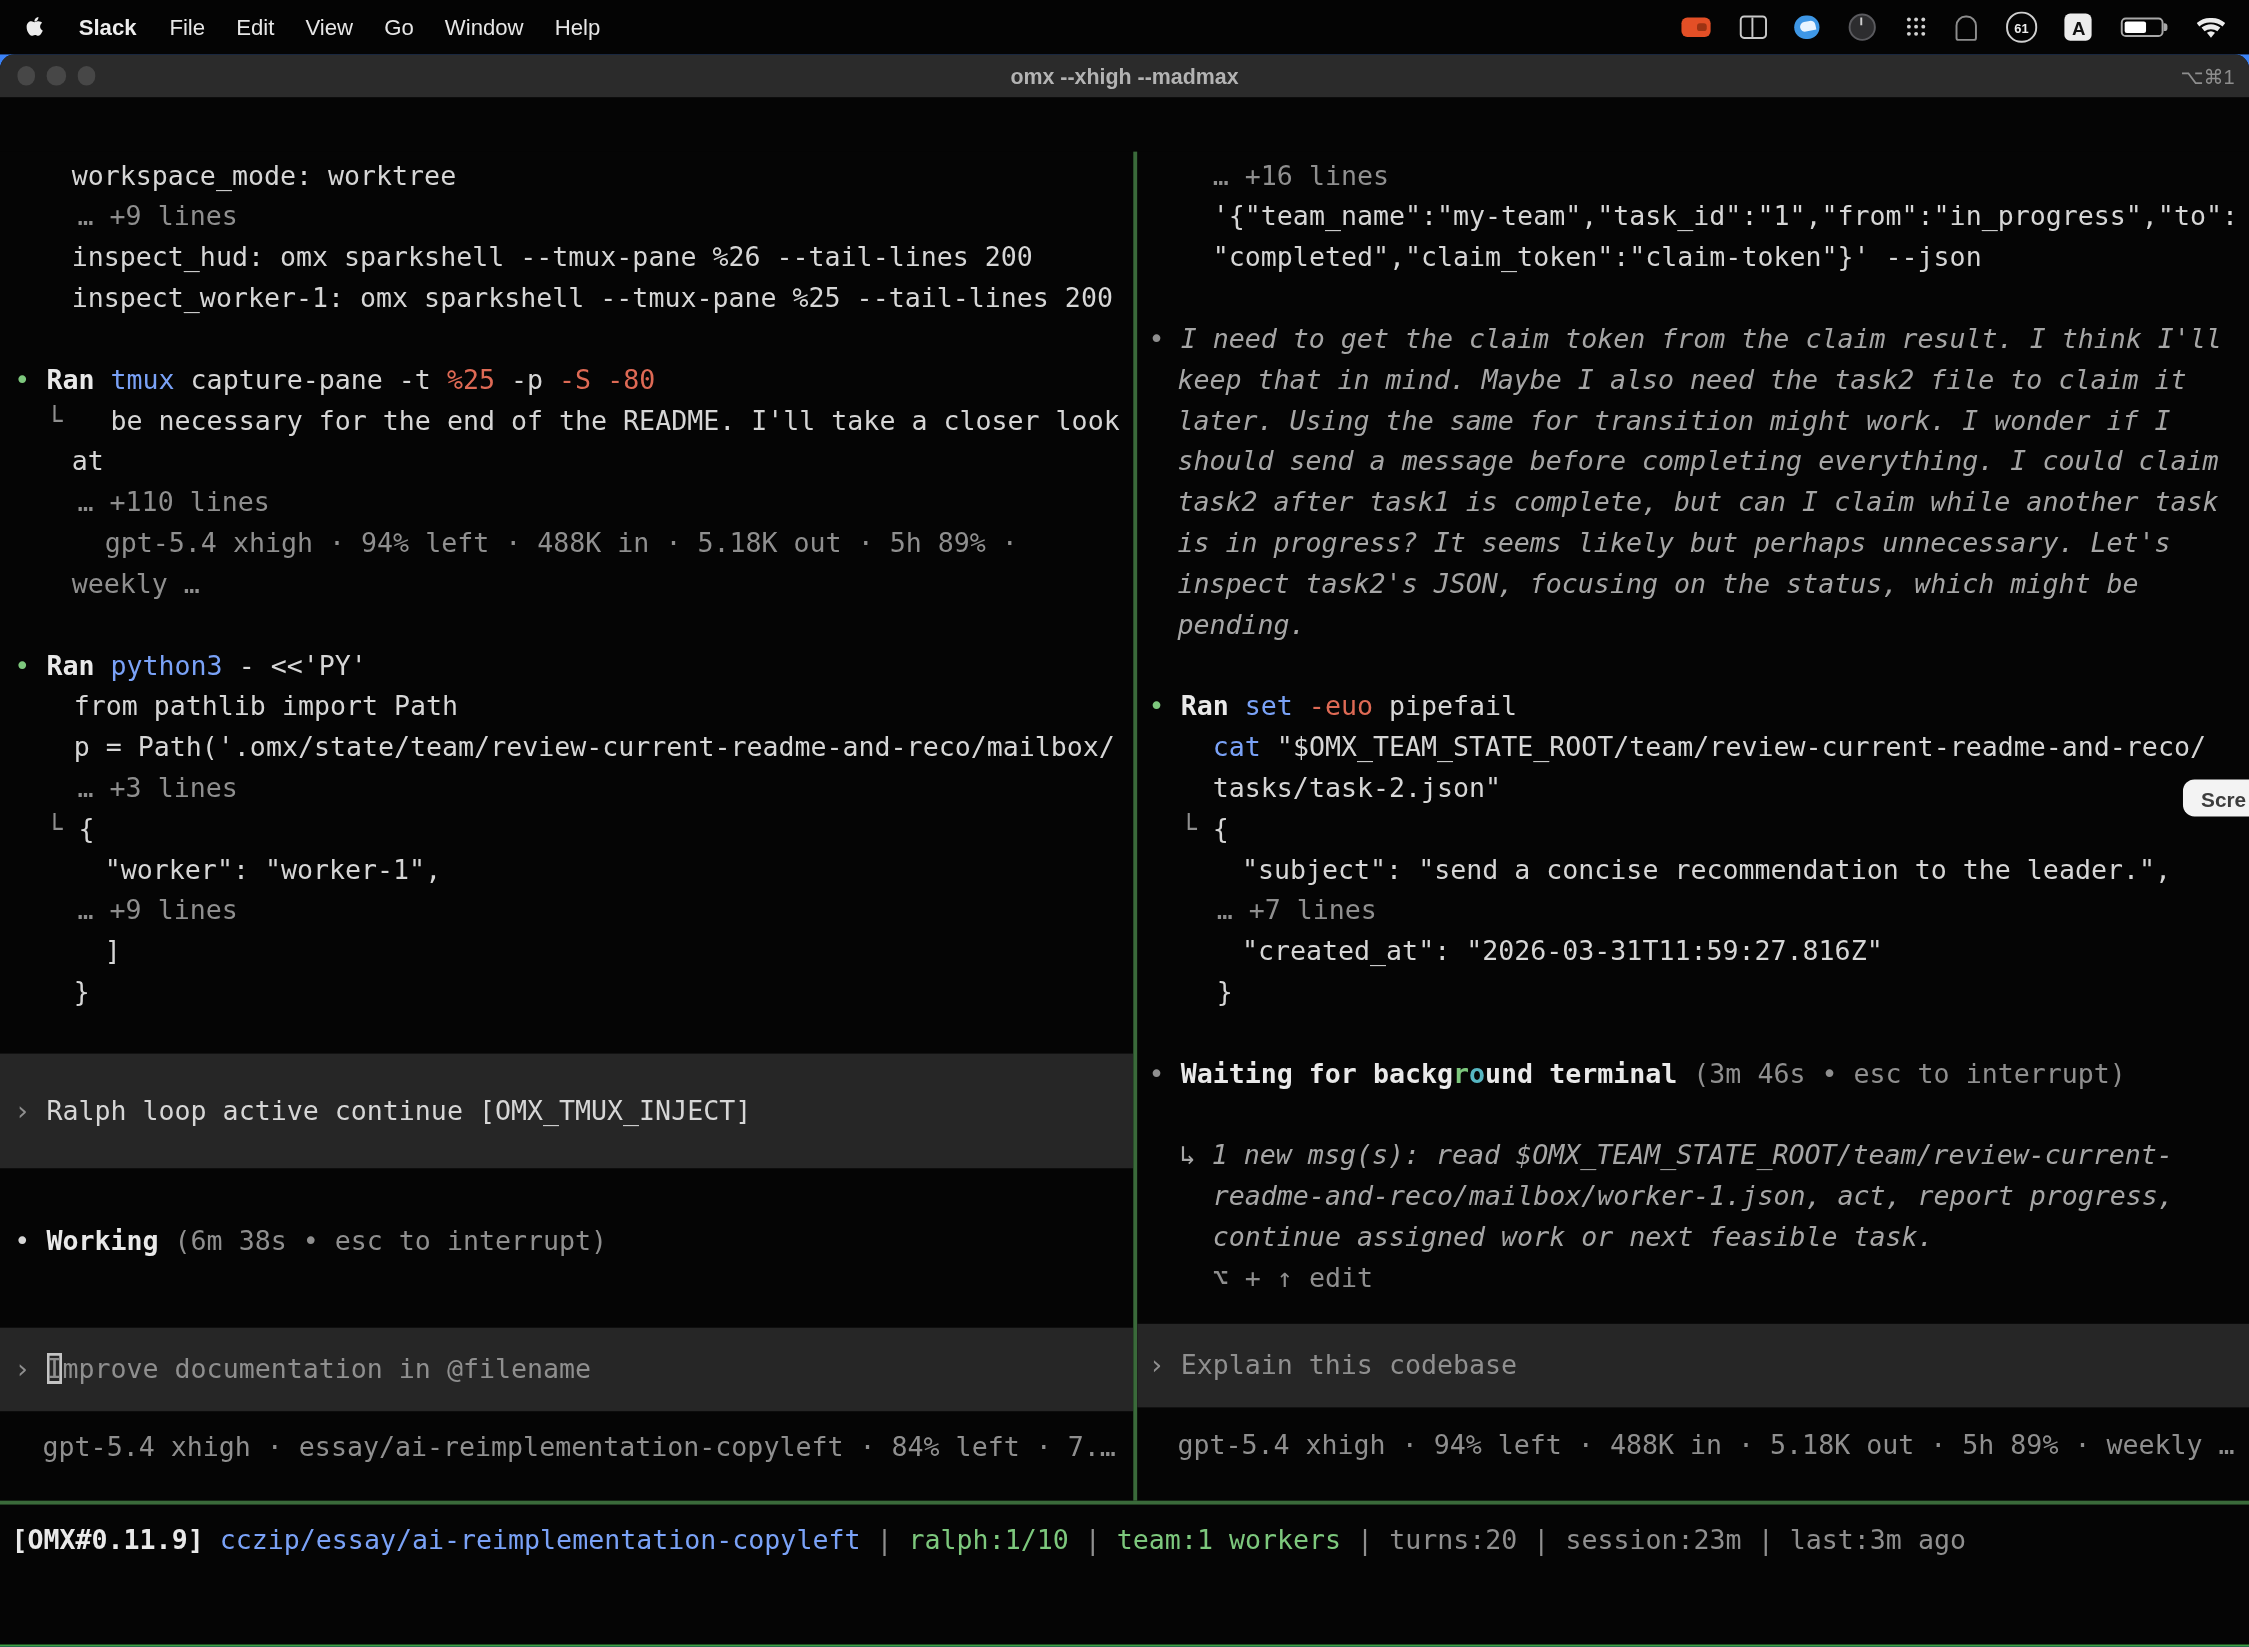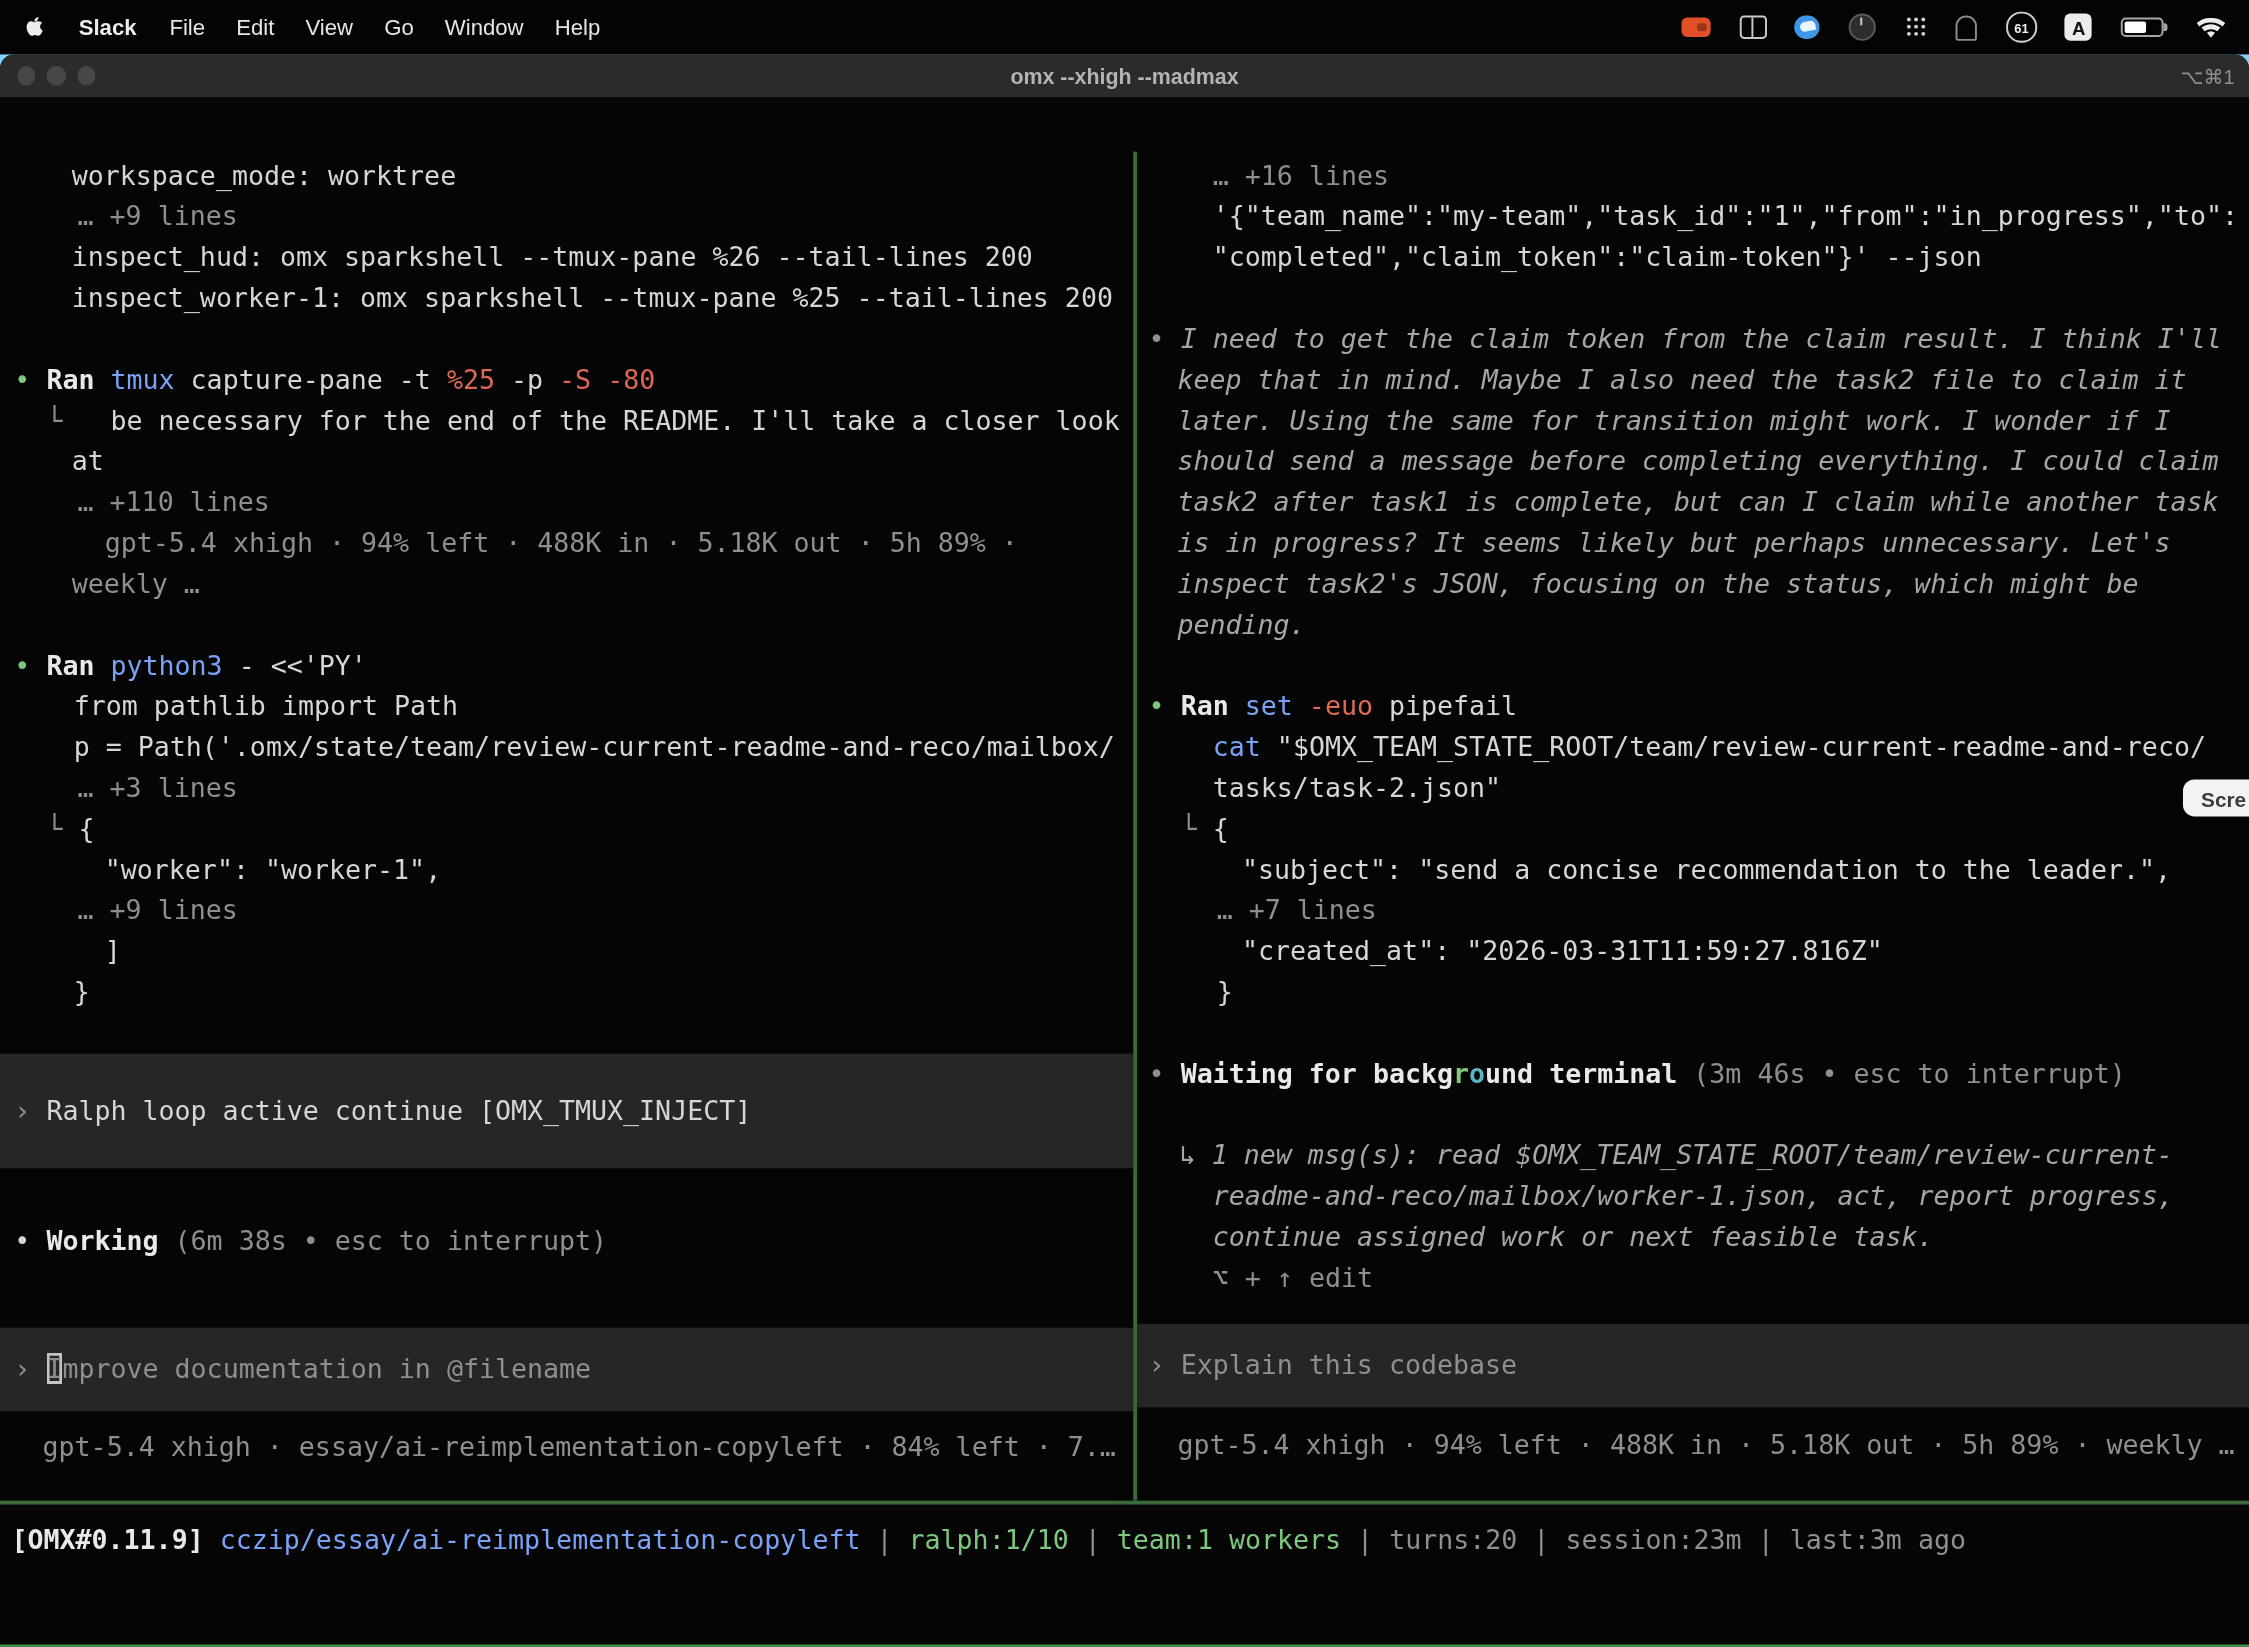--- a/index.html
+++ b/index.html
@@ -1,16 +1,16 @@
 <!DOCTYPE html>
 <html style="font-size:11.8px"><head>
 <meta charset="utf-8">
 <style>
   html,body{margin:0;padding:0;background:#000;}
-  .screen{width:2250px;height:1648px;overflow:hidden;background:#7dd3fc;position:relative;}
+  .screen{width:2250px;height:1648px;overflow:hidden;background:#3b82f6;position:relative;}
   .viewport{width:1157px;height:847px;transform:scale(1.943877);transform-origin:0 0;position:relative;font-family:"DejaVu Sans Mono",monospace;}
 
   
   .menubar{position:absolute;top:0;left:0;right:0;height:28px;background:#040404;display:flex;justify-content:space-between;align-items:center;padding:0 11.8px;box-sizing:border-box;font-family:"Liberation Sans",sans-serif;color:#ededed;font-size:11.4px;}
   .mb-left{display:flex;align-items:center;}
   .apple svg{width:11px;height:13.3px;fill:#ededed;display:block;}
   .mb-app{font-weight:700;margin:0 8.9px 0 17.7px;}
   .menu-item{margin:0 8px;color:#e6e6e6;}
   .mb-right{display:flex;align-items:center;gap:14.8px;}
   .ic{display:inline-flex;align-items:center;justify-content:center;position:relative;}

